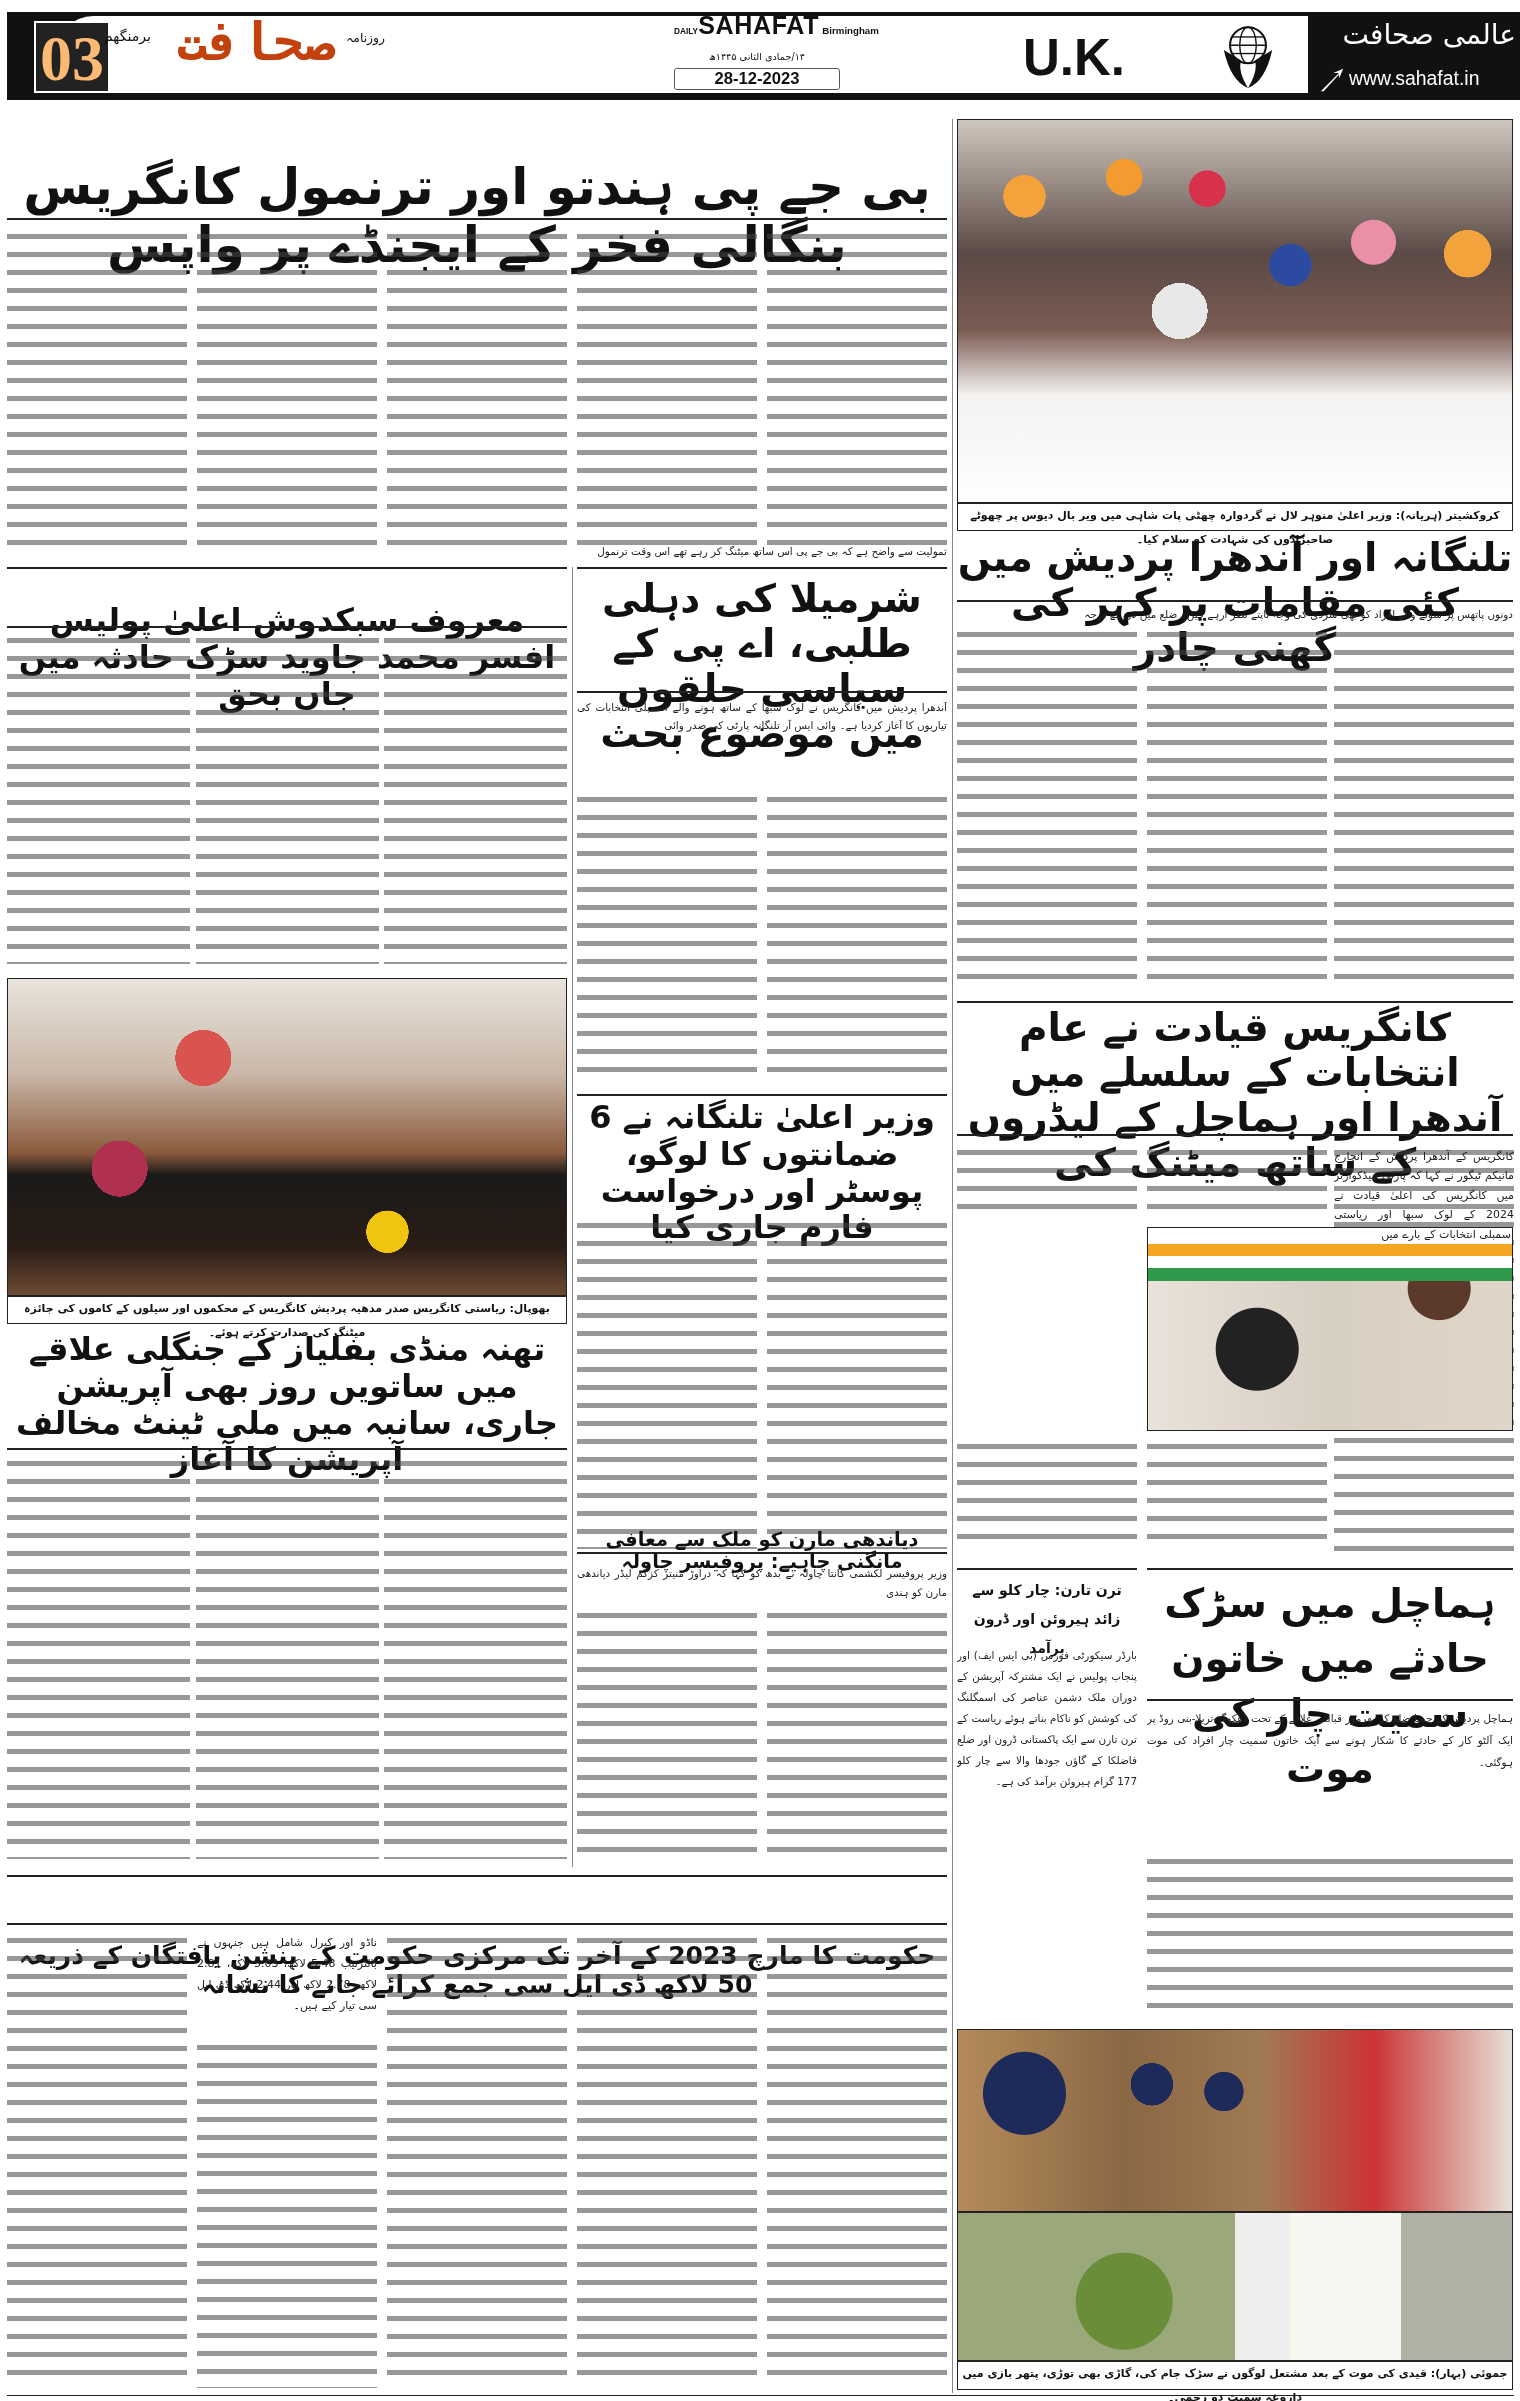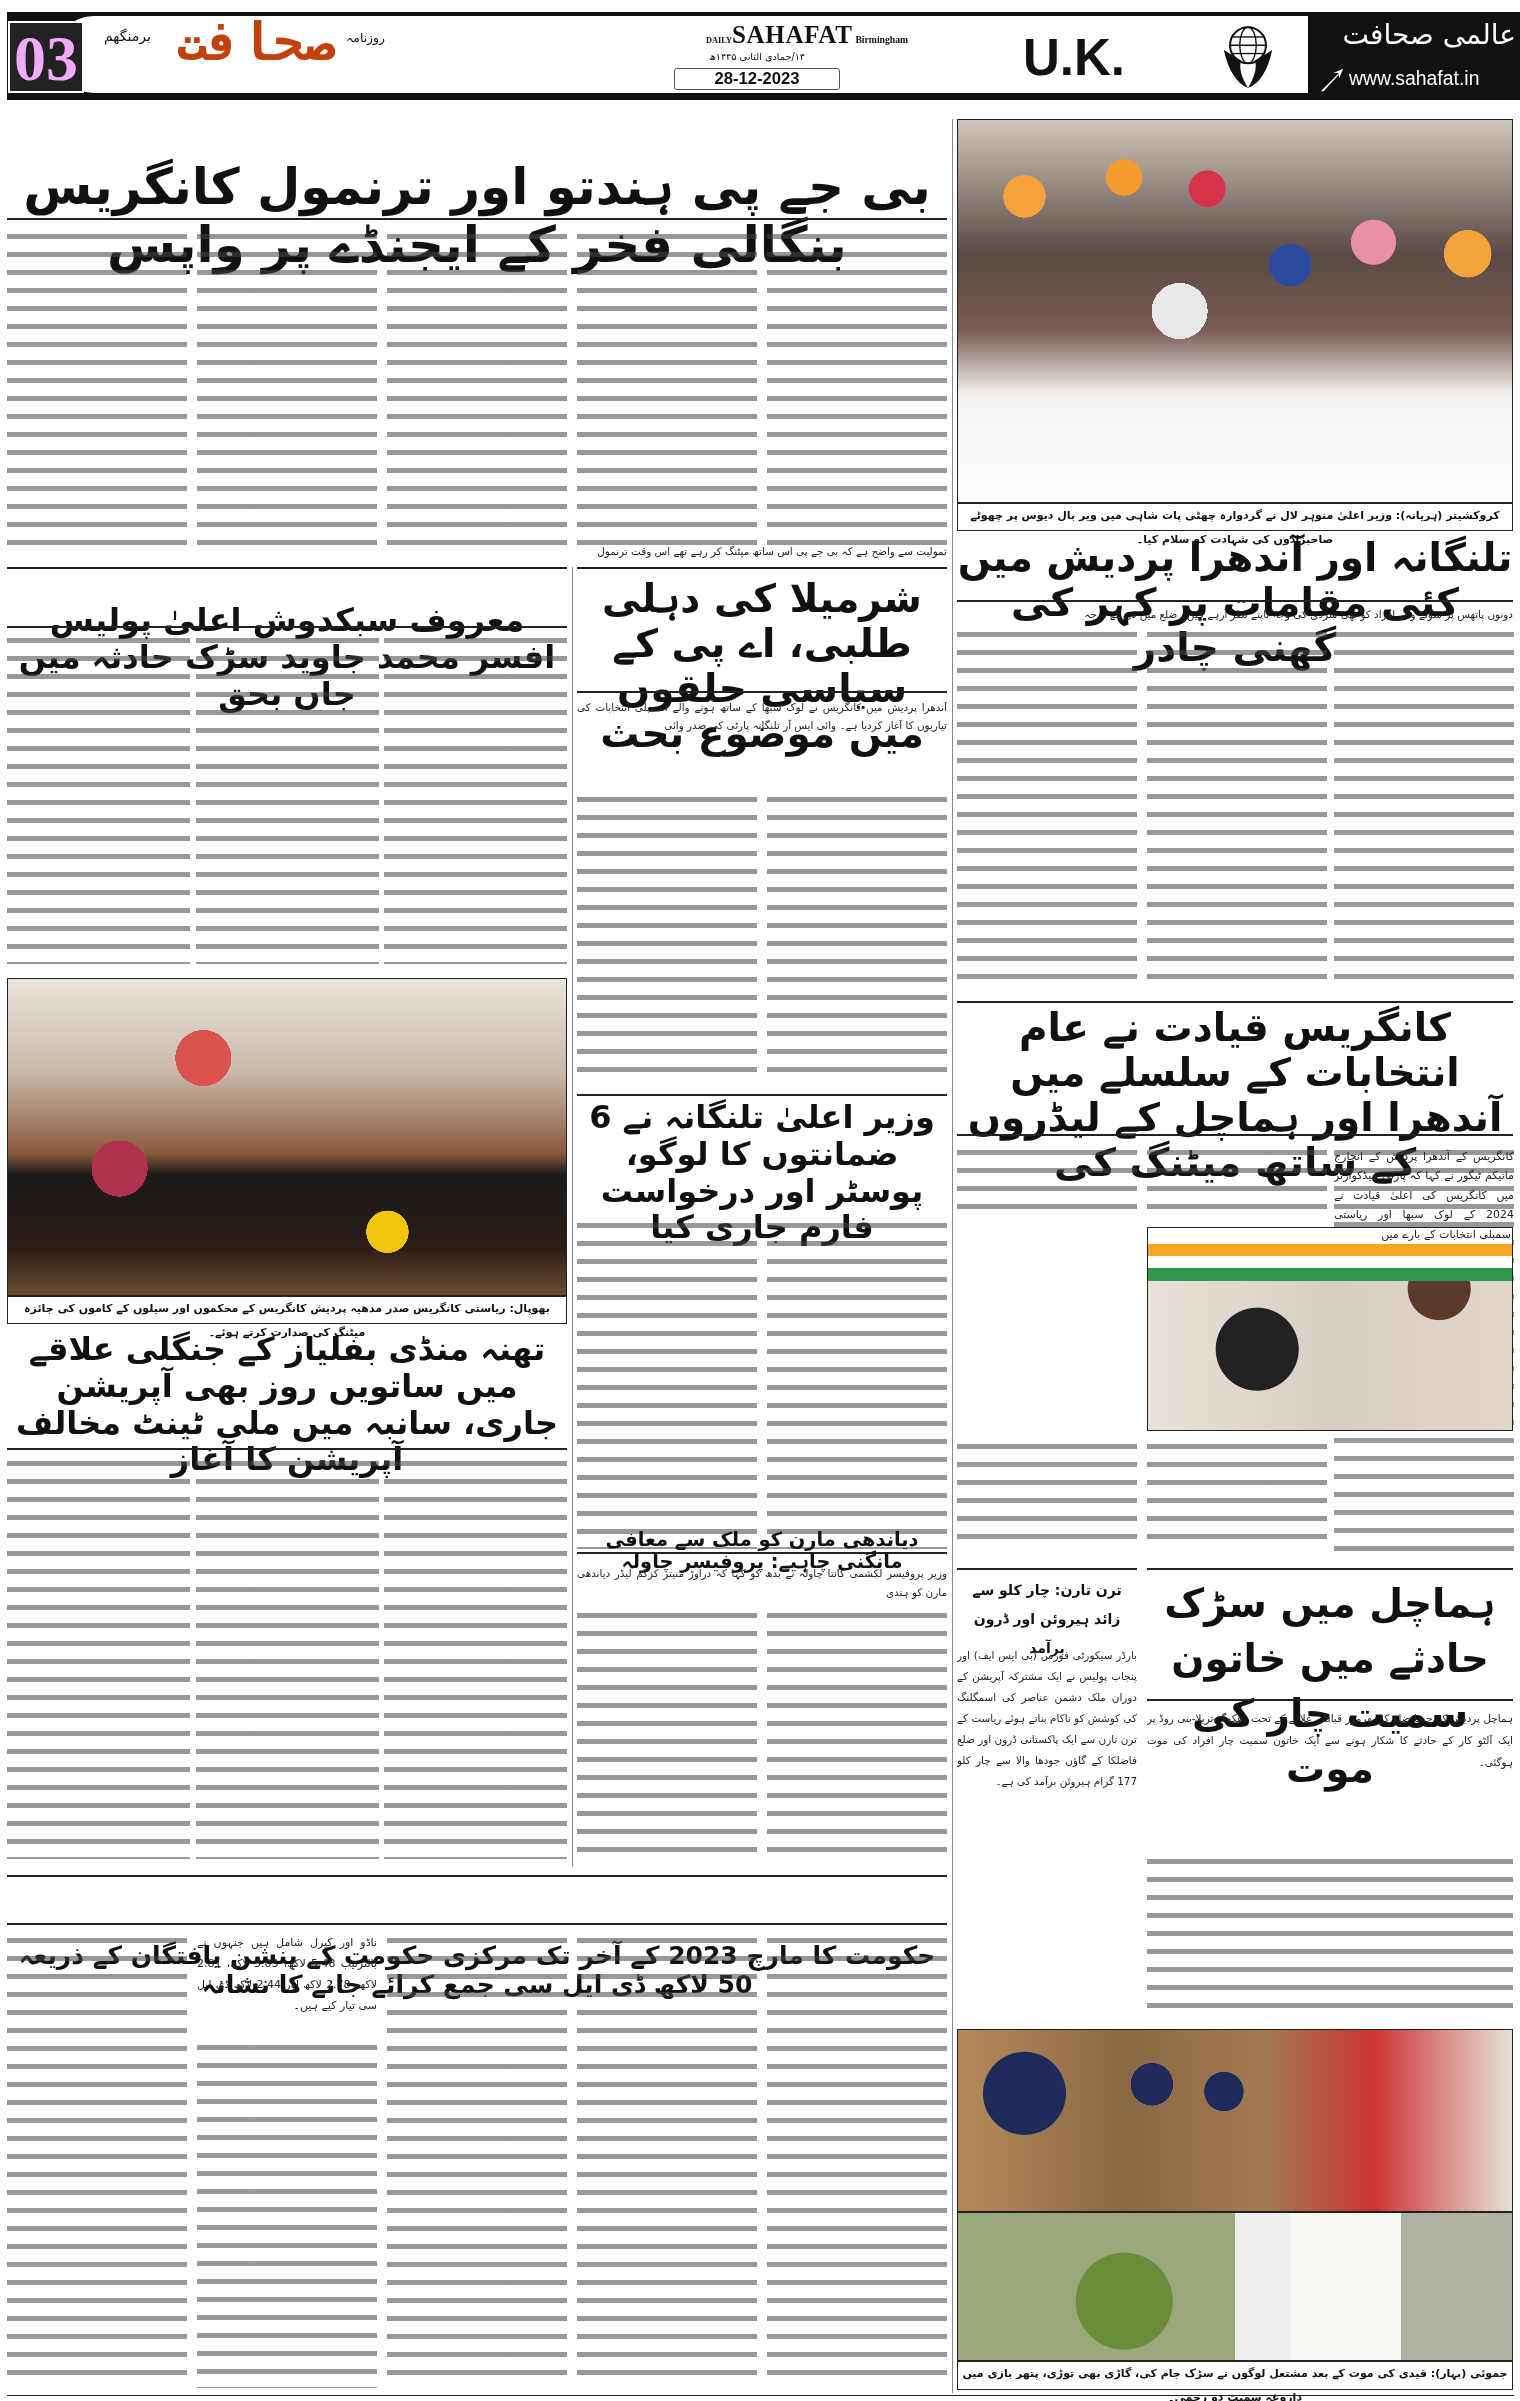--- a/index.html
+++ b/index.html
@@ -3,26 +3,26 @@
 <meta charset="utf-8">
 <style>
   html, body { margin: 0; padding: 0; background: #ffffff; }
   body { width: 1521px; height: 2401px; position: relative; overflow: hidden;
          font-family: "DejaVu Sans", sans-serif; color: #111; }
   .abs { position: absolute; box-sizing: border-box; }
   
   .masthead { left: 7px; top: 12.4px; width: 1507px; height: 88px; background: #111; }
   .mast-inner { left: 48px; top: 4.1px; width: 1410px; height: 77px; background: #fff;
                 border-radius: 41px 0 0 41px; }
-  .page-no { left: 1px; top: 8.3px; width: 76px; height: 72px; background: #222; color:#f0abfc;
+  .page-no { left: 27px; top: 8.3px; width: 76px; height: 72px; background: #222; color:#fdba74;
              font-family: "Liberation Serif", serif; font-weight: bold; font-size: 64px;
              line-height: 72px; text-align: center; border: 2.1px solid #fff; }
   .logo-ur { left: 104px; top: 12.4px; width: 304px; height: 69px; font-family: Liberation Mono, monospace;
              font-weight: bold; font-size: 53px; line-height: 69px; direction: rtl; text-align: center; color:#c2410c; }
-  .daily { left: 674px; top: 21px; font-family: Liberation Serif, serif; font-weight: bold; margin-left: 32px; }
+  .daily { left: 674px; top: 11px; font-family: Liberation Sans, sans-serif; font-weight: bold; }
   .daily .d1 { font-size: 8.3px; }
   .daily .d2 { font-size: 25px; letter-spacing: 0.7px; }
   .daily .d3 { font-size: 9.7px; }
   .hijri { left: 681px; top: 51px; width: 152px; font-size: 9.7px; direction: rtl; text-align: center; }
   .datebox { left: 674px; top: 68px; width: 166px; height: 22px; border: 1.4px solid #555; border-radius: 2.8px;
              font-family: "Liberation Sans", sans-serif; font-weight: bold; font-size: 16.6px; text-align: center; line-height: 19.4px; }
   .uk { left: 1023px; top: 28px; font-family: "Liberation Sans", sans-serif; font-weight: bold; font-size: 51px; }
   .globe { left: 1210px; top: 19.4px; width: 76px; height: 76px; }
   .brand-box { left: 1300px; top: 12.4px; width: 214px; height: 88px; background:#111; color:#fff;margin-left:8px; }
   .brand-ur { left: 14px; top: 5.5px; width: 194px; font-size: 28px; direction: rtl; text-align: right; }

